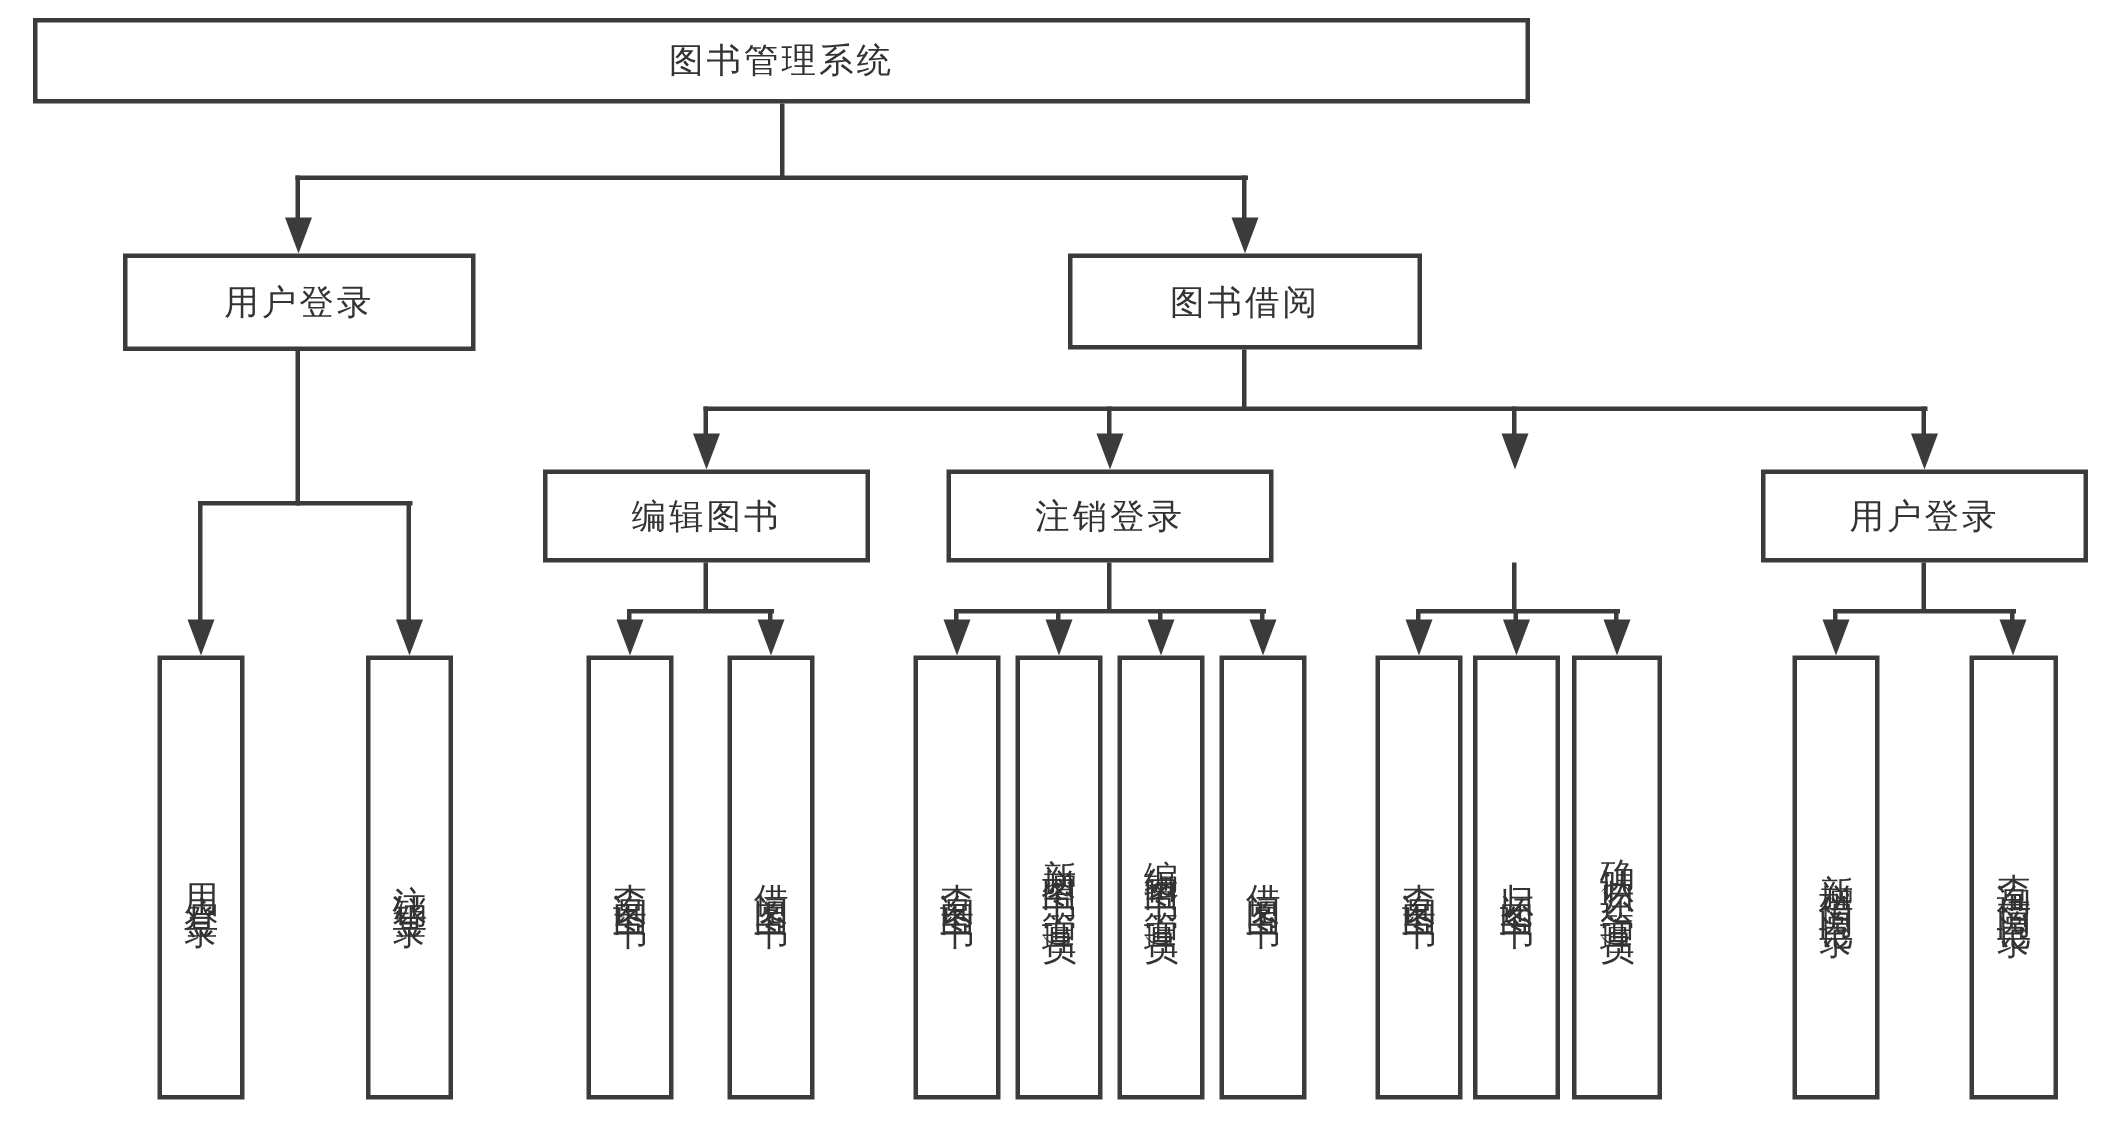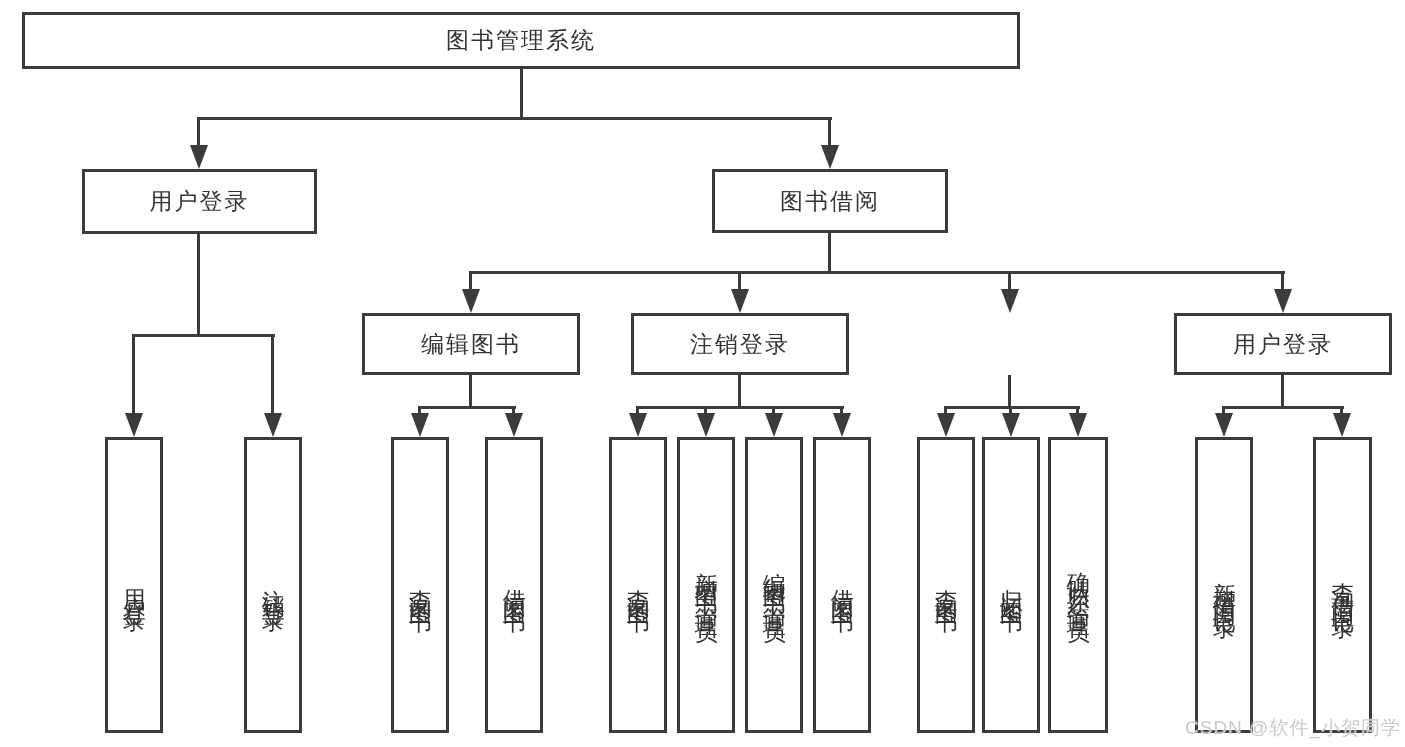--- a/index.html
+++ b/index.html
@@ -191,15 +191,14 @@
     <span>确认归还（管理员）</span>
   </div>
 
   <div class="box leaf" style="left:1195px;top:437px;width:58px;height:296px;">
     <span>新增借阅记录</span>
   </div>
   <div class="box leaf" style="left:1313px;top:437px;width:59px;height:296px;">
     <span>查询借阅记录</span>
   </div>
 
-  <div class="watermark">CSDN @软件_小贺同学</div>
 
 </div>
 
 </body></html>

